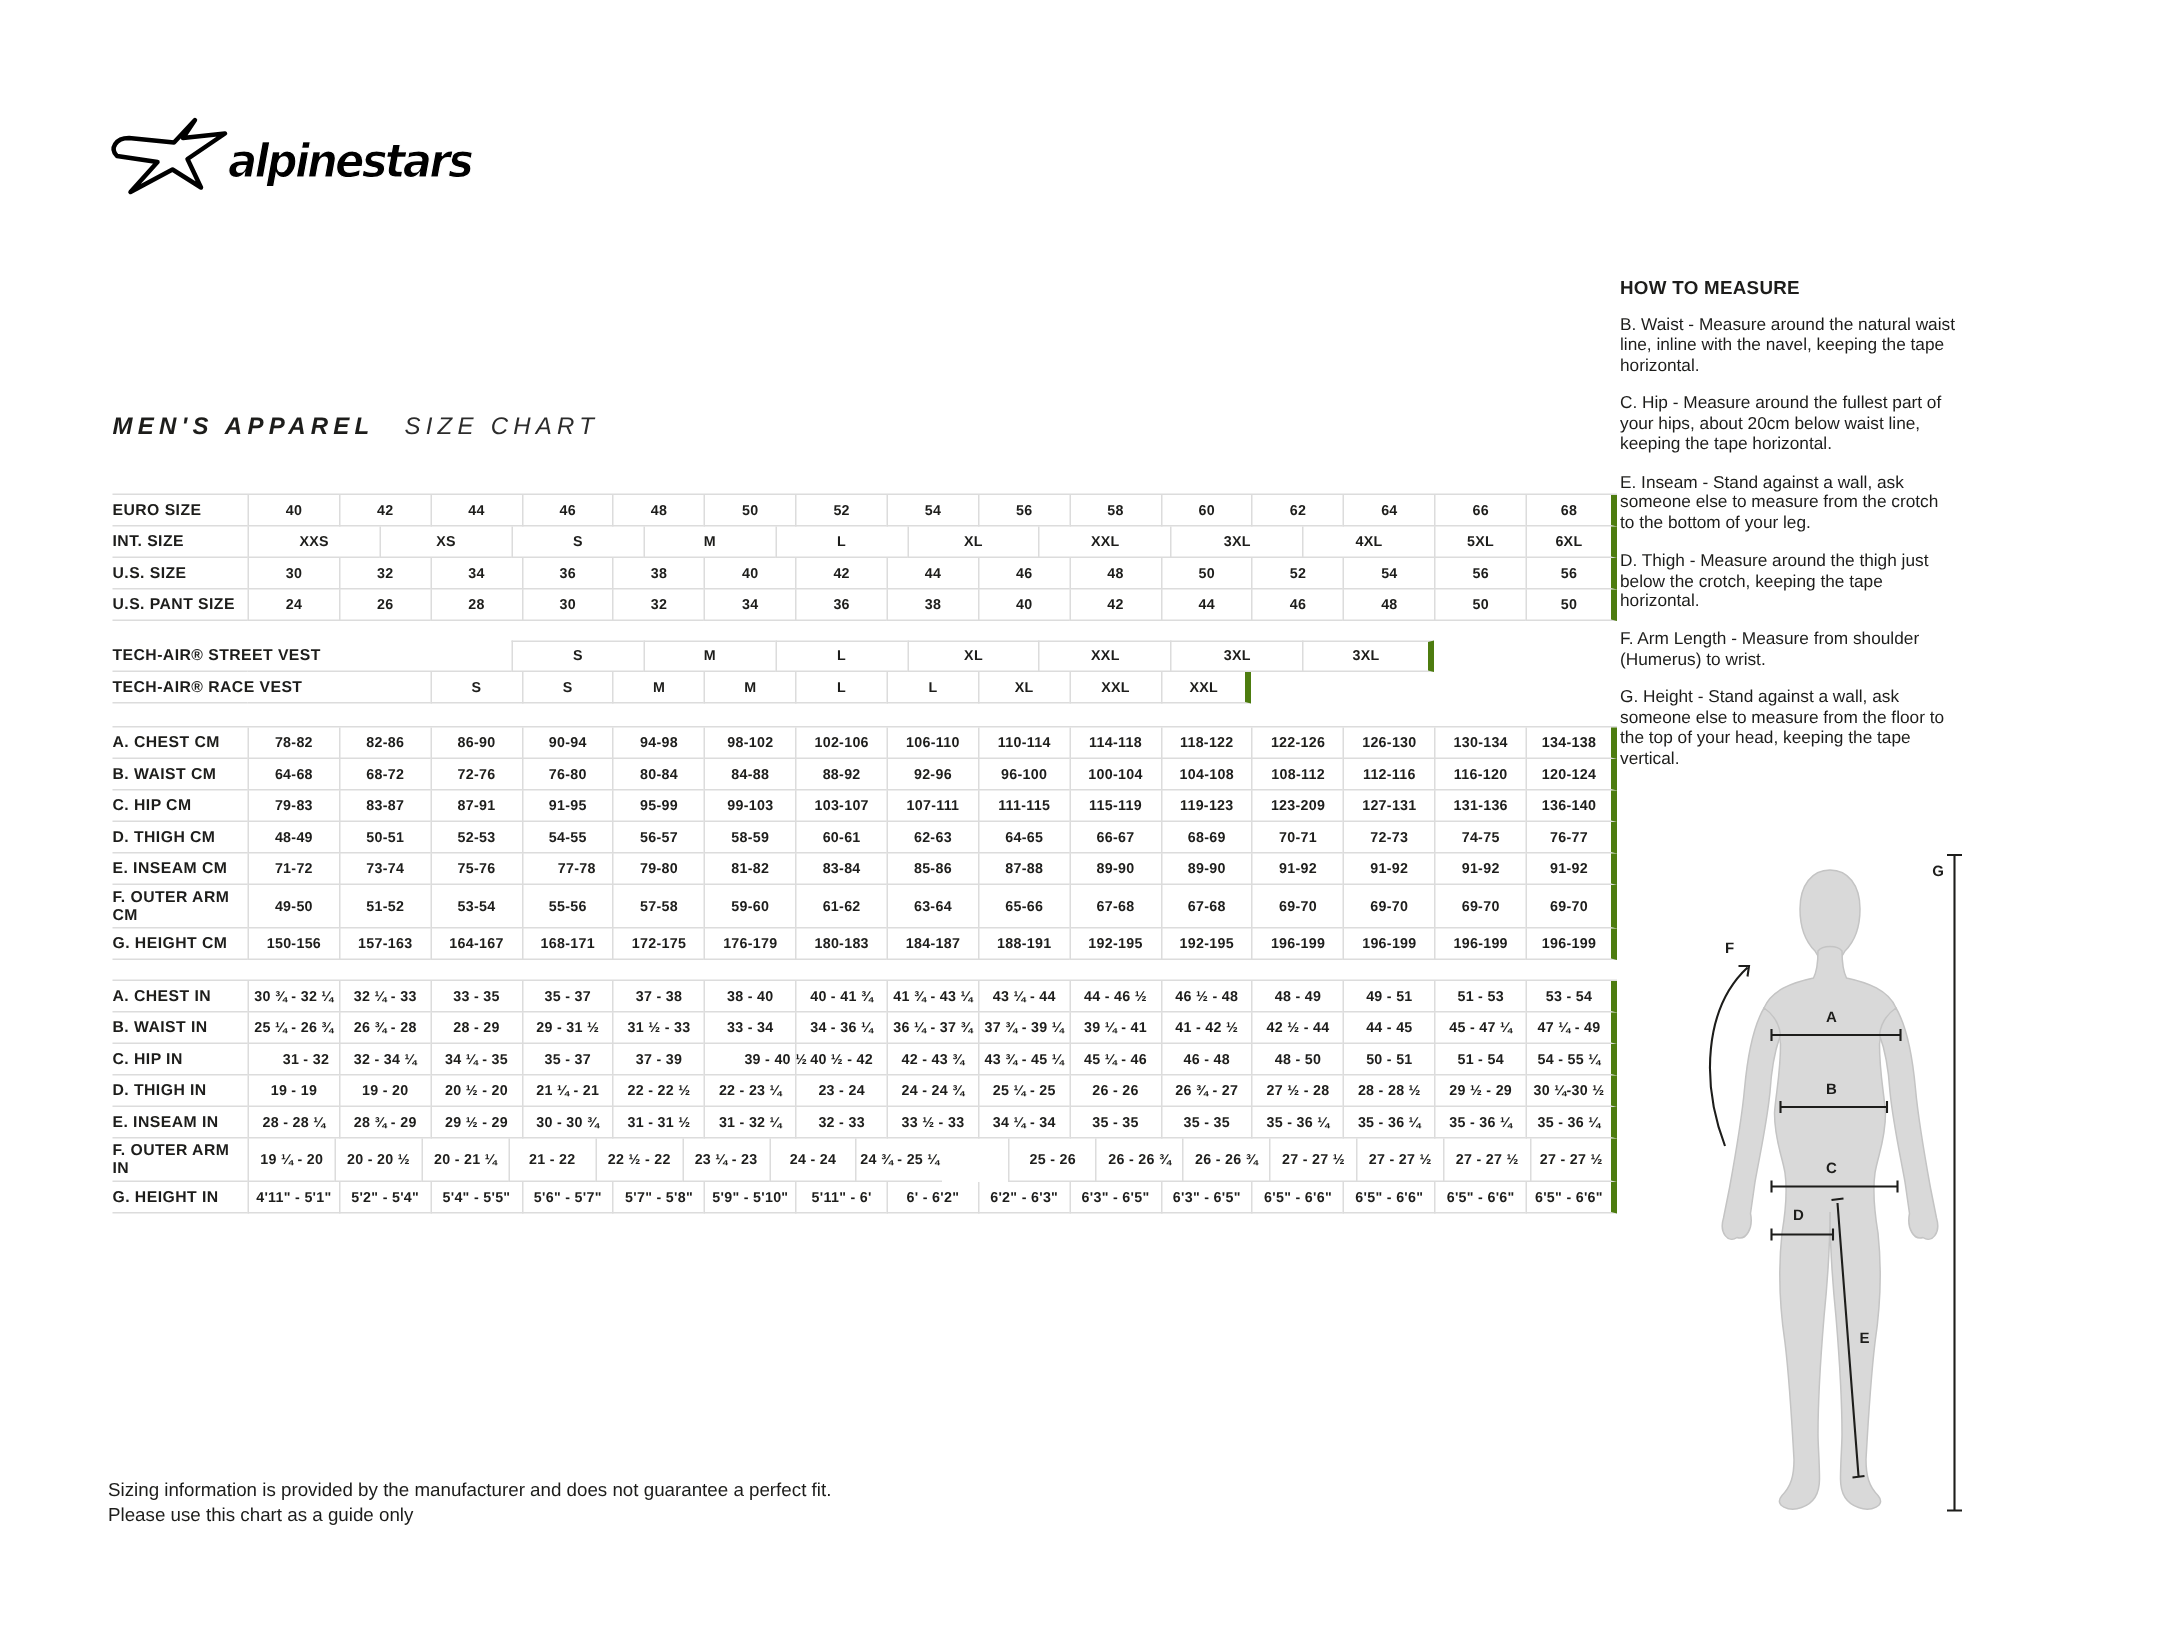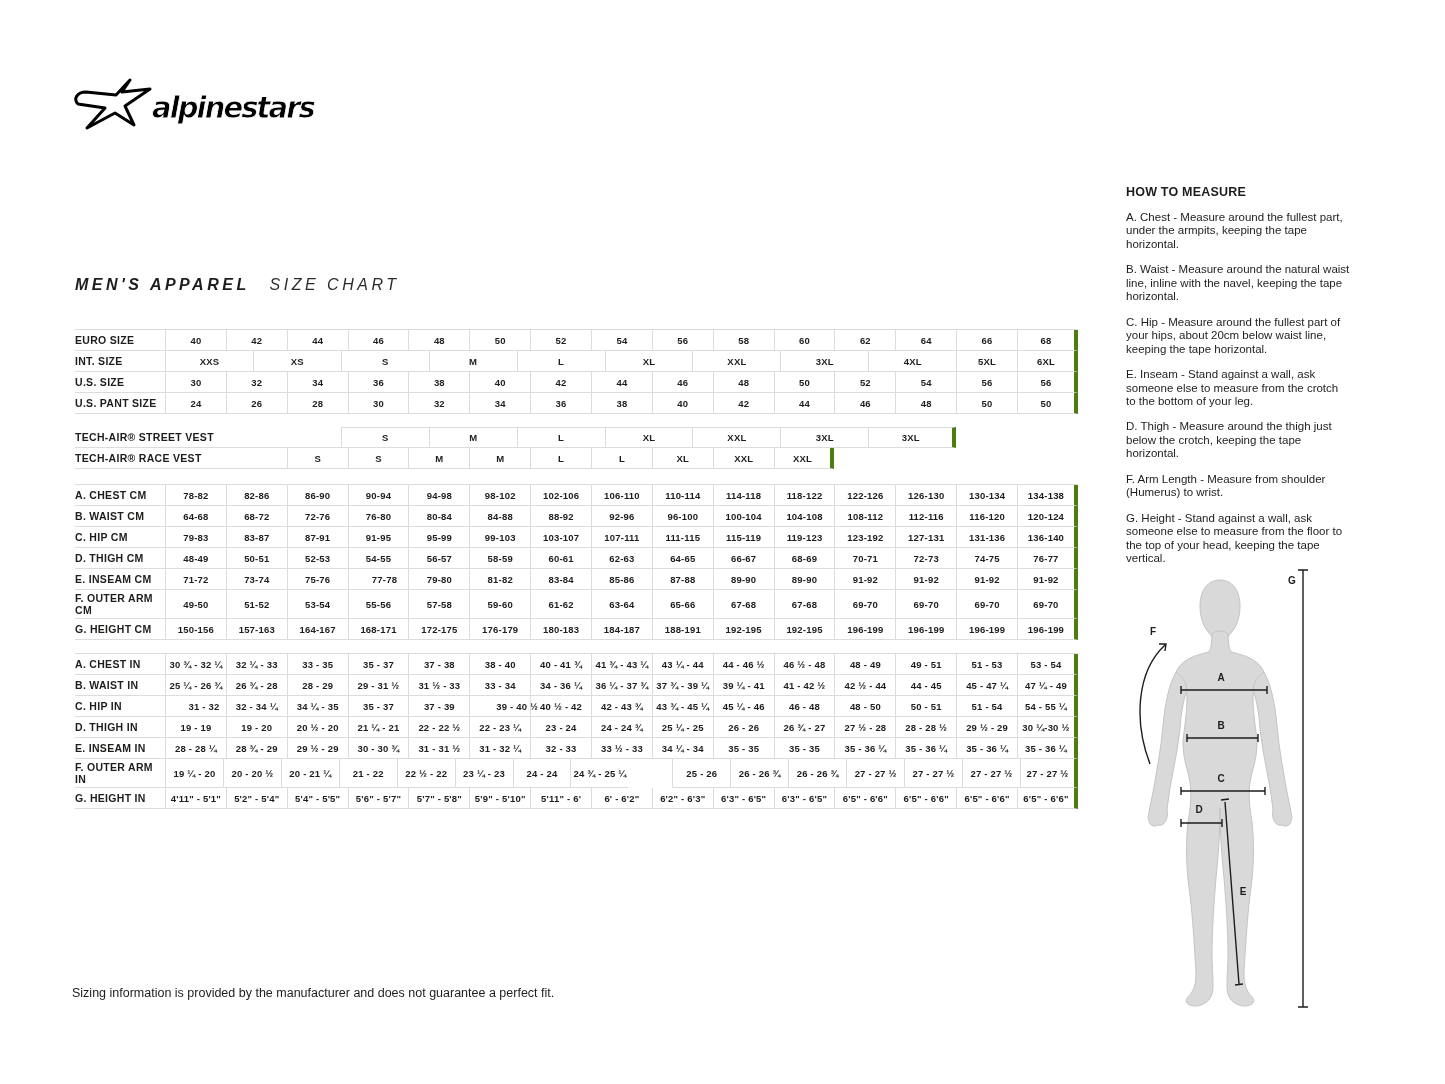--- a/index.html
+++ b/index.html
@@ -26,21 +26,21 @@
   .tgroup.techair .tlabel{white-space:nowrap;overflow:visible}
   .tcells{flex:1 1 auto;display:flex;min-width:0}
   .tcell{display:flex;align-items:center;justify-content:center;font-weight:700;font-size:9.5px;
     letter-spacing:.2px;border-left:1px solid #dcdcdc;border-bottom:1px solid #dcdcdc;
     min-height:21px;box-sizing:border-box;white-space:nowrap}
   .tcell.br{border-right:4px solid #4d7c0f}
   .tcell.lead{border-left:none}
   .tcell.tail{border:none}
   .tcell.bt{border-top:1px solid #dcdcdc}
   
-  .measure{position:absolute;left:1126px;top:185px;width:224px}
+  .measure{position:absolute;left:1080px;top:185px;width:224px}
   .measure-title{font-weight:700;font-size:12.5px;margin:0 0 12px;letter-spacing:.2px}
   .measure-item{font-size:11.5px;line-height:1.17;margin:0 0 12px}
   
   .diagram{position:absolute;left:1125px;top:560px;width:320px;height:470px}
   .diagram text{font-family:"Liberation Sans",sans-serif;font-size:10px;font-weight:700;fill:#1d1d1b}
   
   .footer{position:absolute;left:72px;top:985px;font-size:12.5px;line-height:1.35;color:#1d1d1b}
 </style>
 </head>
 <body>
@@ -216,21 +216,21 @@
           <div class="tcell" style="width: 6.66667%;">83-87</div>
           <div class="tcell" style="width: 6.66667%;">87-91</div>
           <div class="tcell" style="width: 6.66667%;">91-95</div>
           <div class="tcell" style="width: 6.66667%;">95-99</div>
           <div class="tcell" style="width: 6.66667%;">99-103</div>
           <div class="tcell" style="width: 6.66667%;">103-107</div>
           <div class="tcell" style="width: 6.66667%;">107-111</div>
           <div class="tcell" style="width: 6.66667%;">111-115</div>
           <div class="tcell" style="width: 6.66667%;">115-119</div>
           <div class="tcell" style="width: 6.66667%;">119-123</div>
-          <div class="tcell" style="width: 6.66667%;">123-192</div>
+          <div class="tcell" style="width: 6.66667%;">123-209</div>
           <div class="tcell" style="width: 6.66667%;">127-131</div>
           <div class="tcell" style="width: 6.66667%;">131-136</div>
           <div class="tcell br" style="width: 6.66667%;">136-140</div>
         </div>
       </div>
       <div class="trow">
         <div class="tlabel">D. THIGH CM</div>
         <div class="tcells">
           <div class="tcell" style="width: 6.66667%;">48-49</div>
           <div class="tcell" style="width: 6.66667%;">50-51</div>
@@ -450,21 +450,20 @@
           <div class="tcell" style="width: 6.66667%;">6'5" - 6'6"</div>
           <div class="tcell br" style="width: 6.66667%;">6'5" - 6'6"</div>
         </div>
       </div>
     </div>
   </div>
 
 <div class="measure">
   <p class="measure-title">HOW TO MEASURE</p>
   <div>
-      <p class="measure-item">A. Chest - Measure around the fullest part, under the armpits, keeping the tape horizontal.</p>
       <p class="measure-item">B. Waist - Measure around the natural waist line, inline with the navel, keeping the tape horizontal.</p>
       <p class="measure-item">C. Hip - Measure around the fullest part of your hips, about 20cm below waist line, keeping the tape horizontal.</p>
       <p class="measure-item">E. Inseam - Stand against a wall, ask someone else to measure from the crotch to the bottom of your leg.</p>
       <p class="measure-item">D. Thigh - Measure around the thigh just below the crotch, keeping the tape horizontal.</p>
       <p class="measure-item">F. Arm Length - Measure from shoulder (Humerus) to wrist.</p>
       <p class="measure-item">G. Height - Stand against a wall, ask someone else to measure from the floor to the top of your head, keeping the tape vertical.</p>
     </div>
 </div>
 
 <div class="diagram">
@@ -492,13 +491,14 @@
     <text x="96" y="222" text-anchor="middle">C</text>
     <text x="74" y="253" text-anchor="middle">D</text>
     <text x="118" y="335" text-anchor="middle">E</text>
     <text x="28" y="75" text-anchor="middle">F</text>
     <text x="167" y="24" text-anchor="middle">G</text>
   </svg>
 </div>
 
 <div class="footer">
   <div>Sizing information is provided by the manufacturer and does not guarantee a perfect fit.</div>
+  <div>Please use this chart as a guide only</div>
 </div>
 
 </body></html>

